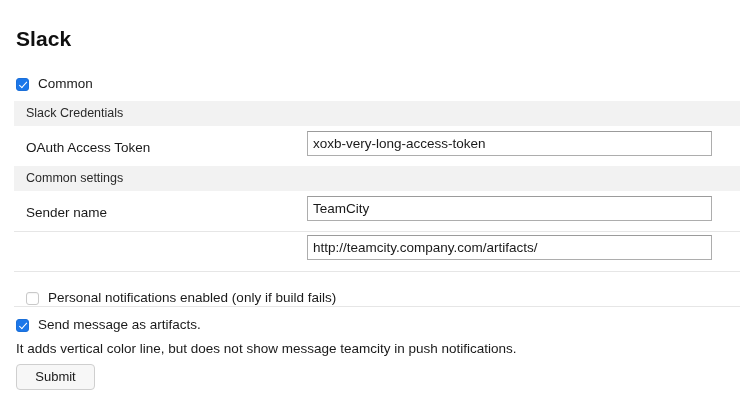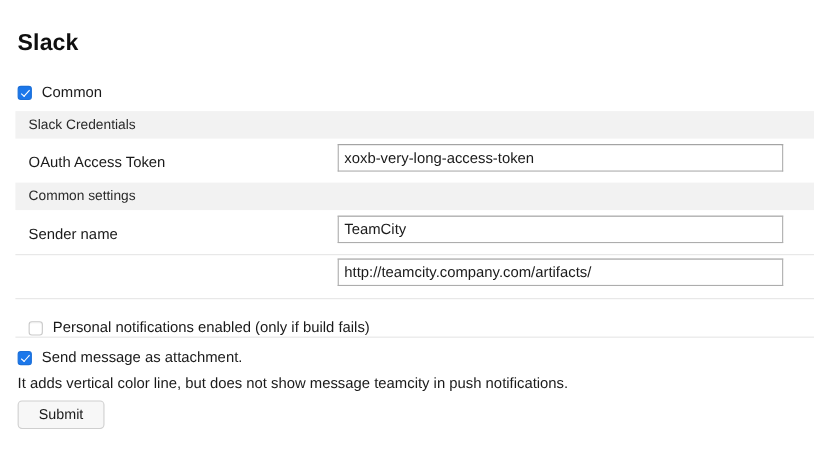--- a/index.html
+++ b/index.html
@@ -246,20 +246,20 @@
       <span class="cb off"></span>
       <span class="cb-label">Personal notifications enabled (only if build fails)</span>
     </span>
   </div>
 
   <div class="divider" style="top:306px;"></div>
 
   <div class="attach-block">
     <div class="attach-line1">
       <span class="cb on"></span>
-      <span class="cb-label">Send message as attachment.</span>
+      <span class="cb-label">Send message as artifacts.</span>
     </div>
     <div class="attach-note">It adds vertical color line, but does not show message teamcity in push notifications.</div>
   </div>
 
   <button class="submit-btn">Submit</button>
 
 </div>
 
 </body></html>

